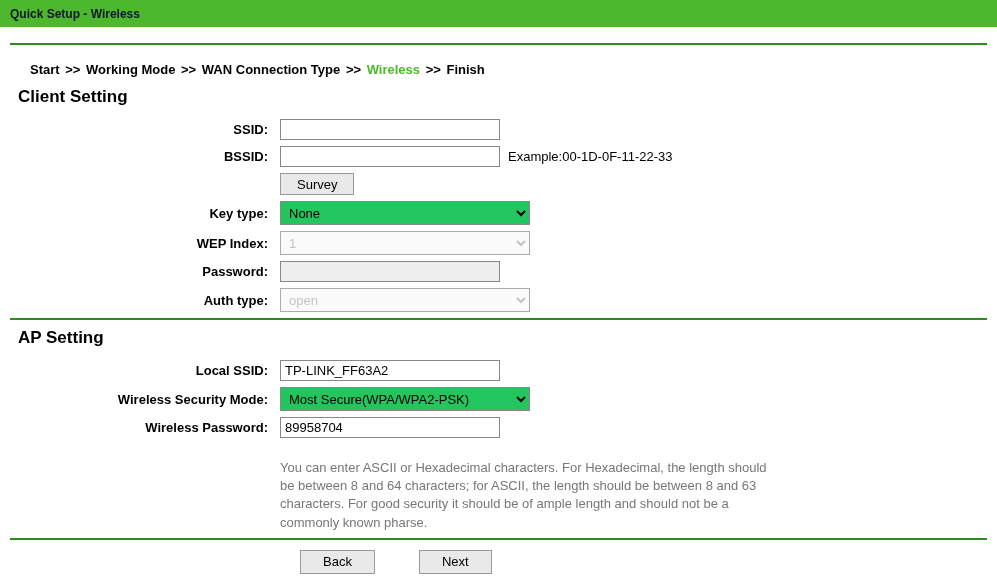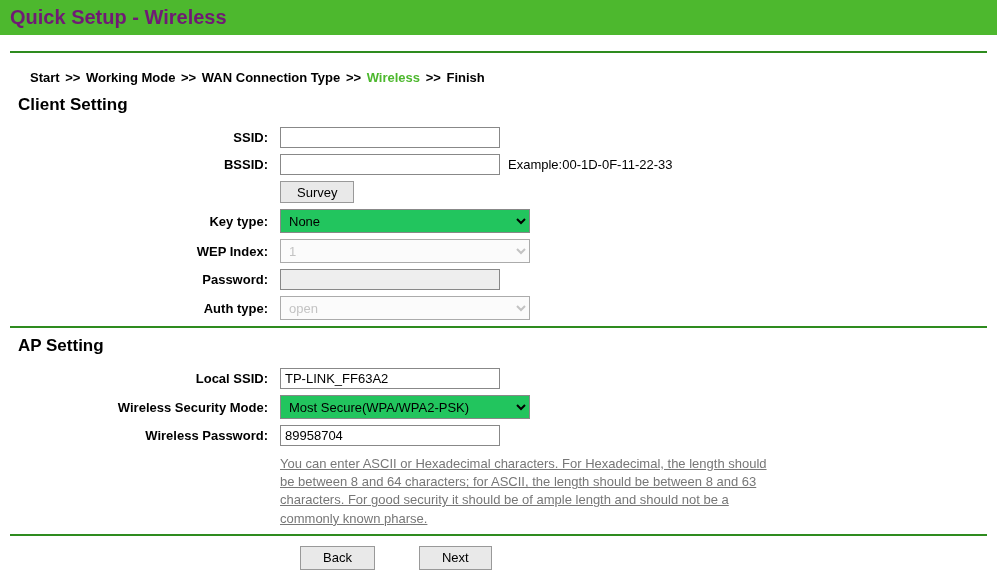--- a/index.html
+++ b/index.html
@@ -9,23 +9,23 @@
     font-size: 13px;
     color: #000;
     background: #fff;
     width: 997px;
   }
   .header-bar {
     background: #4db82e;
     padding: 6px 10px;
   }
   .header-bar .title {
-    color: #701a75;
+    color: #0f172a;
     font-weight: bold;
-    font-size: 20px;
+    font-size: 12px;
   }
   .content {
     padding: 10px 0 0 0;
   }
   .divider {
     border: none;
     border-top: 2px solid #2e8b1f;
     margin: 6px 10px;
   }
   .breadcrumb {
@@ -101,22 +101,21 @@
   }
   .example {
     font-size: 13px;
     margin-left: 0;
   }
   .hint {
     color: #777;
     font-size: 13px;
     width: 500px;
     line-height: 1.4;
-    margin-top: 3px;
-    text-decoration: underline;
+    margin-top: 15px;
   }
   .button-row {
     display: flex;
     gap: 44px;
     margin: 10px 8px 10px 300px;
   }
 </style>
 </head>
 <body>
 

